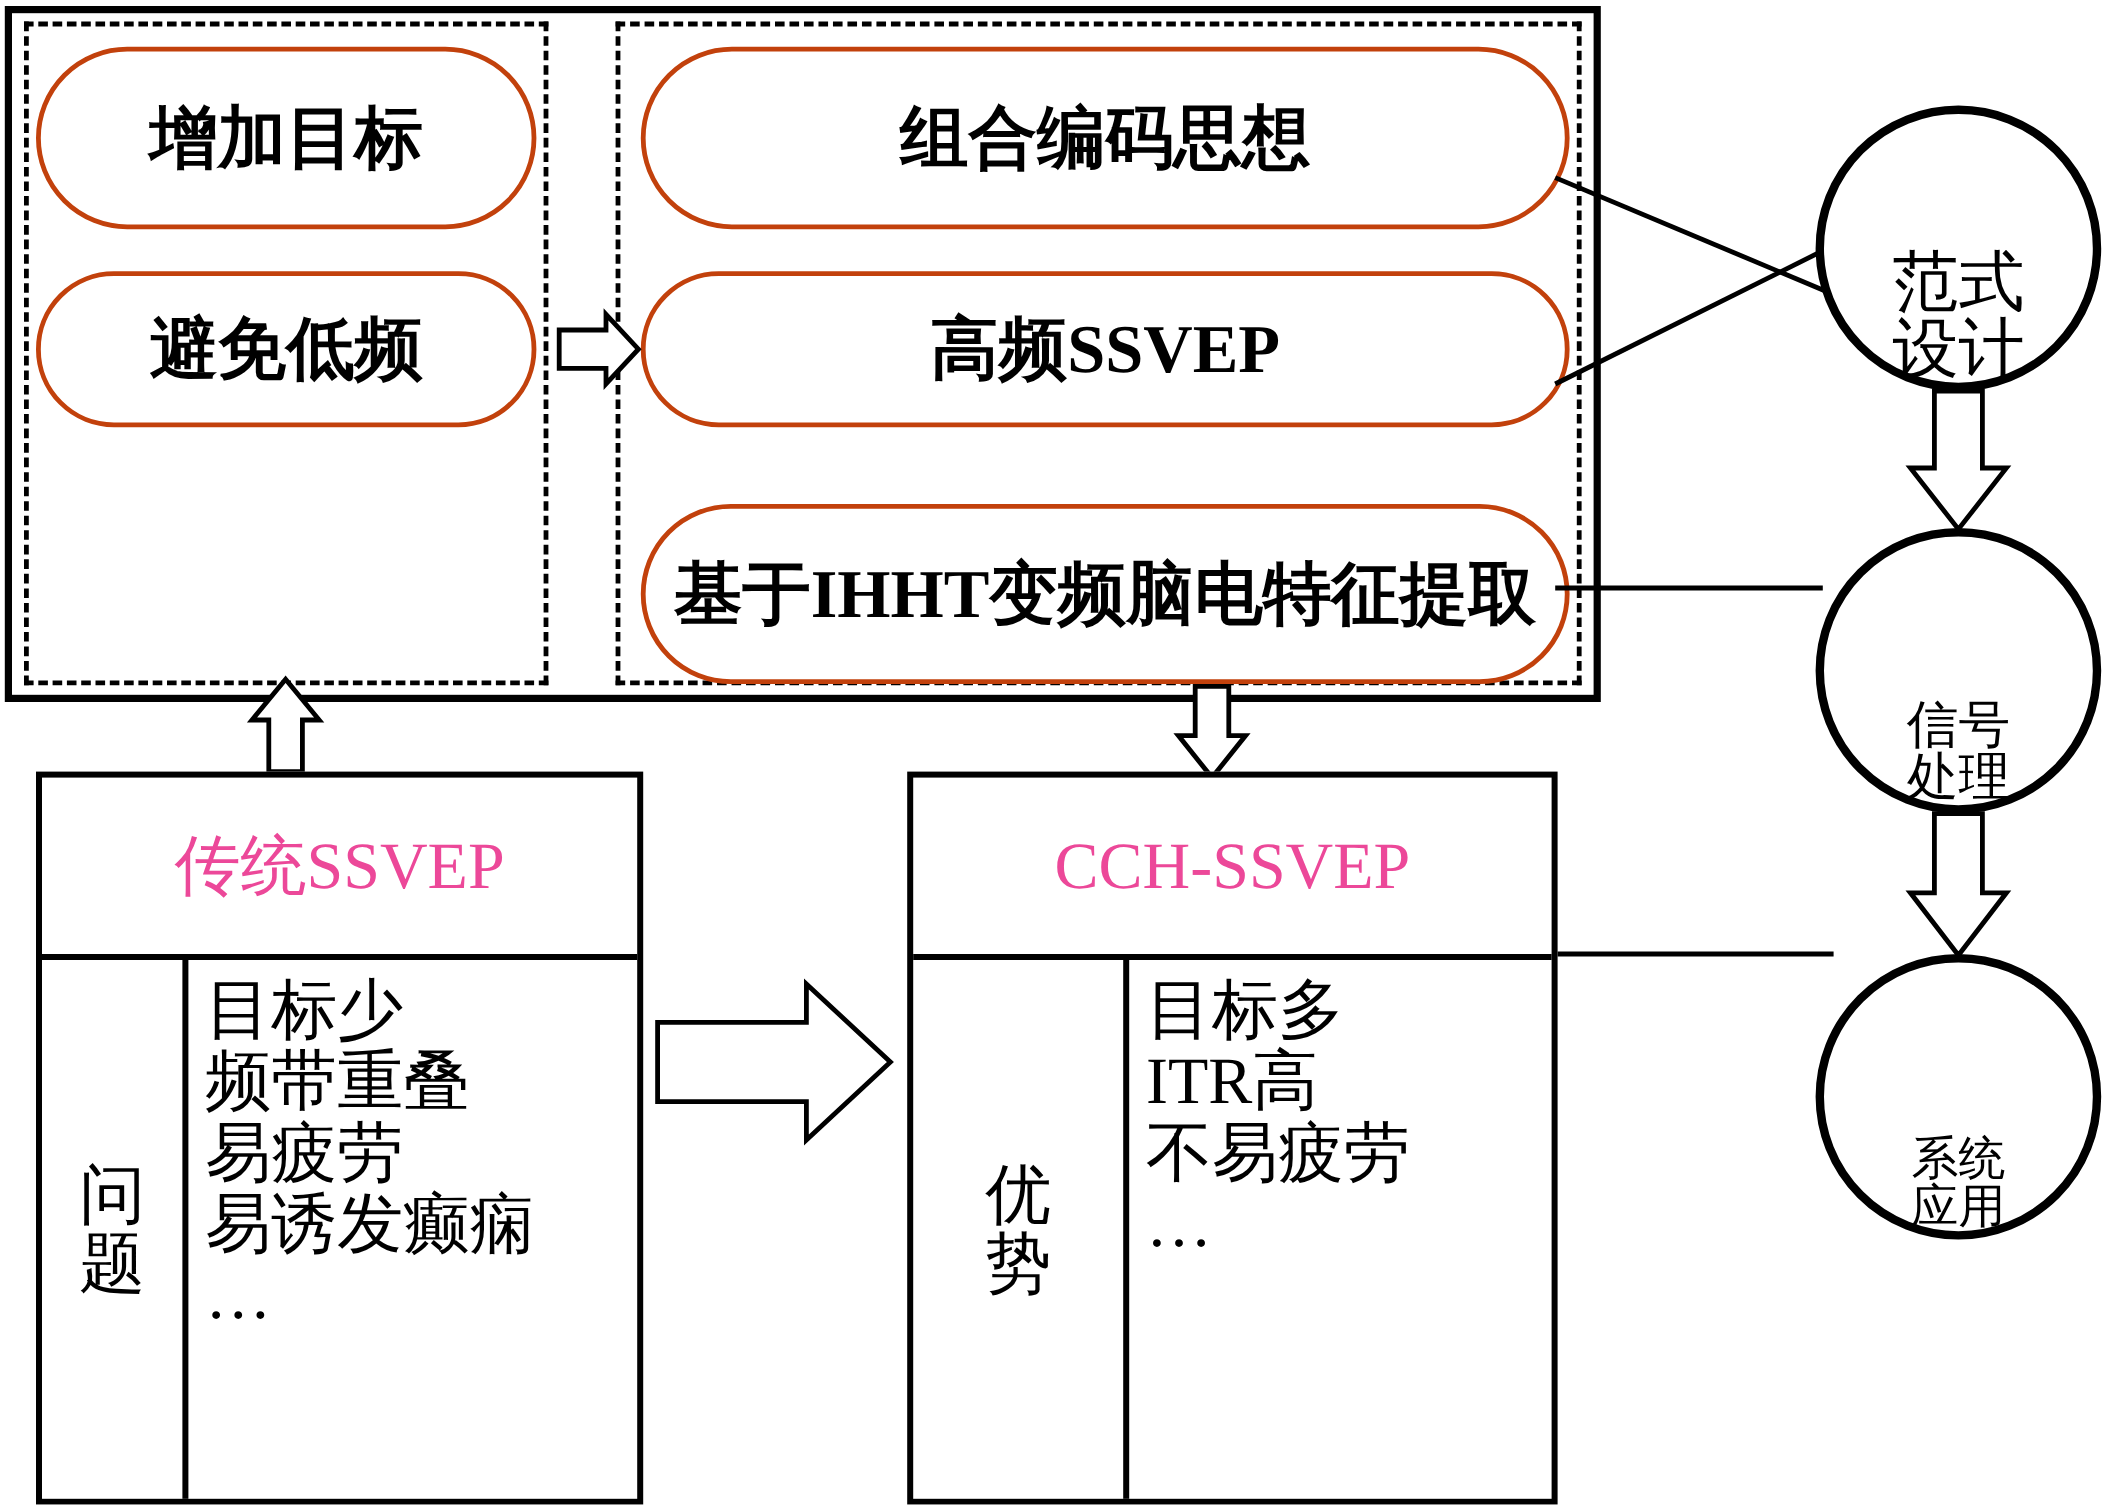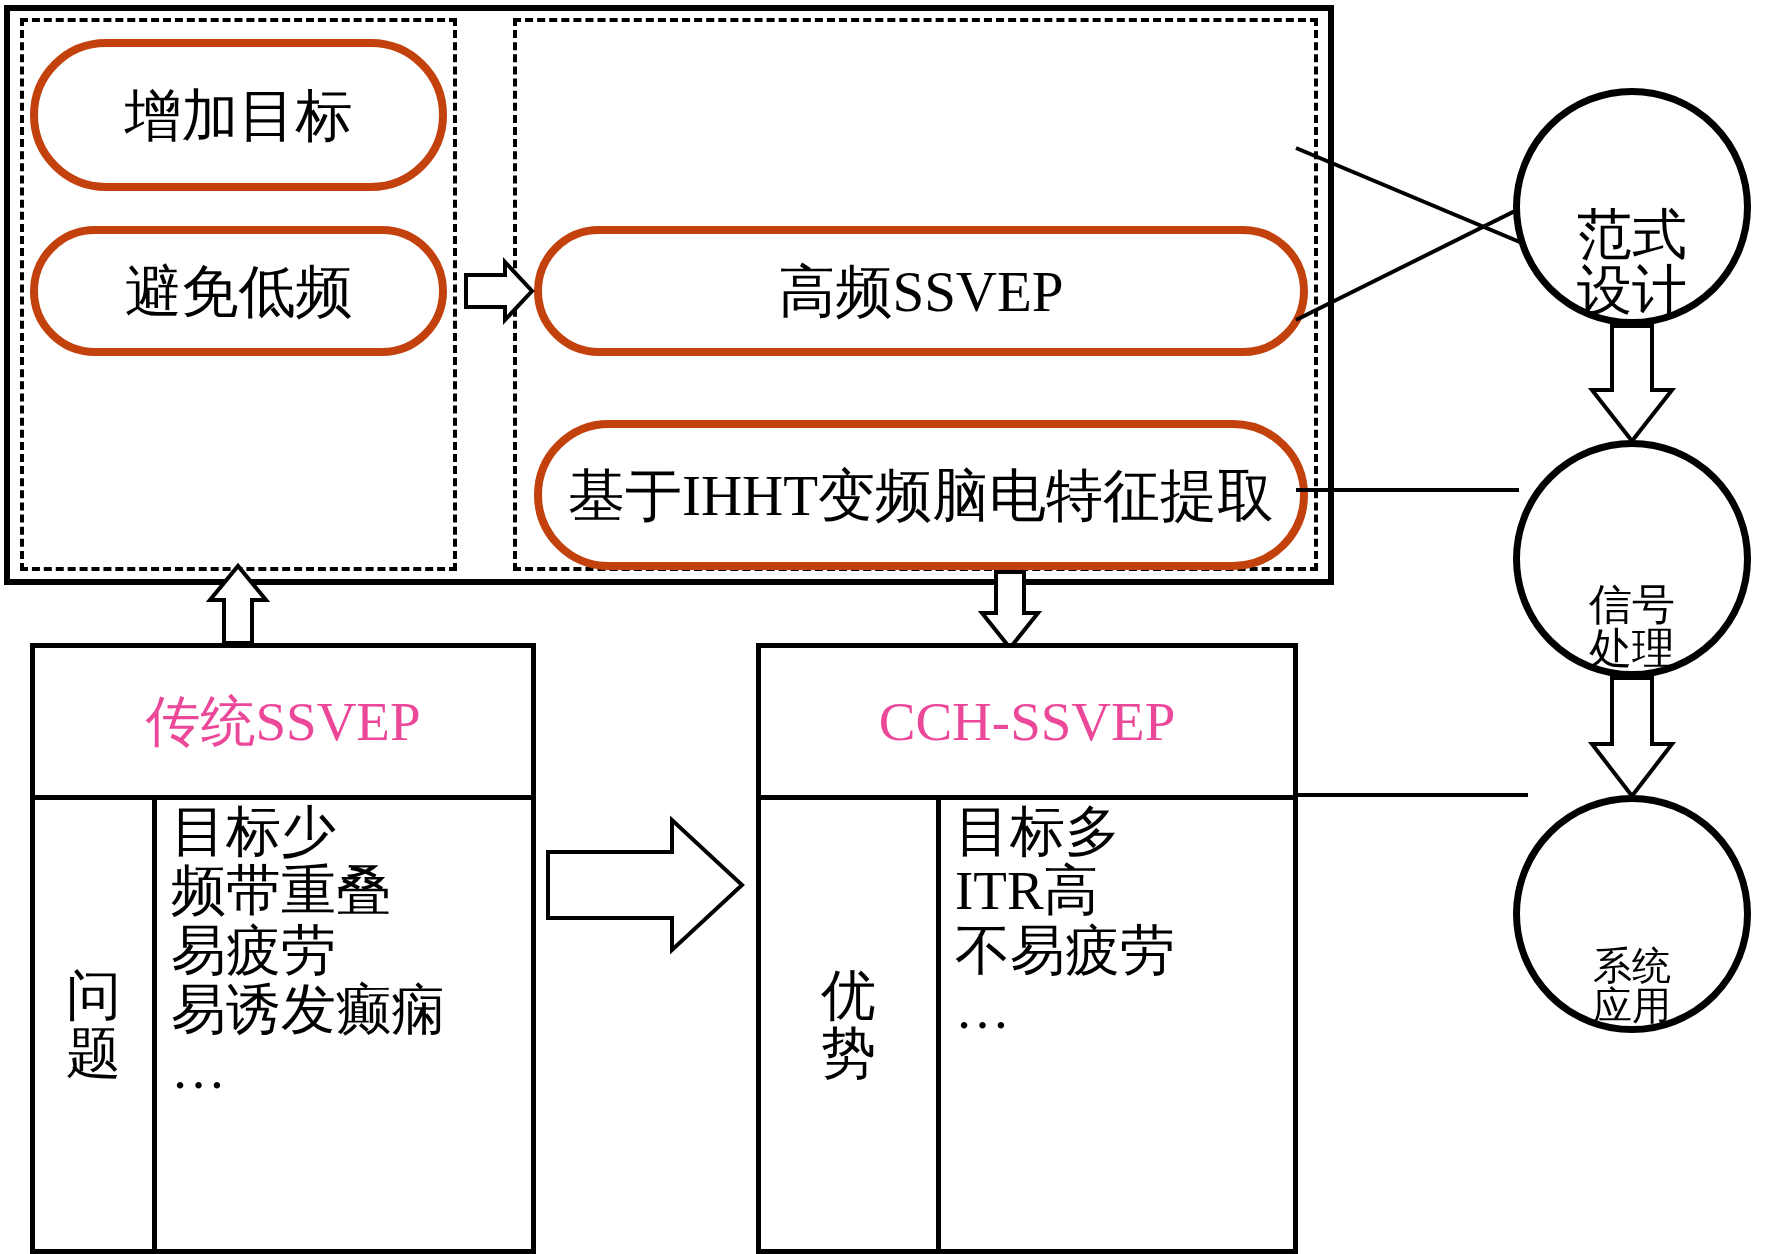--- a/index.html
+++ b/index.html
@@ -14,29 +14,29 @@
     background:#fff;
   }
   .dash-panel{
     position:absolute;
     border:4px dashed #000;
     box-sizing:border-box;
     background:transparent;
   }
   .pill{
     position:absolute;
-    border:8px solid #c2410c;
+    border:4px solid #c2410c;
     border-radius:999px;
     box-sizing:border-box;
     background:#fff;
     display:flex;align-items:center;justify-content:center;
     text-align:center;
     color:#000;
     white-space:nowrap;
-    font-weight:400;
+    font-weight:700;
     line-height:1;
   }
   .circle{
     position:absolute;
     border:7px solid #000;
     border-radius:50%;
     box-sizing:border-box;
     background:#fff;
     display:flex;align-items:flex-end;justify-content:center;
     text-align:center;
@@ -69,21 +69,21 @@
     border-right:5px solid #000;
     color:#000;
     line-height:1.05;
   }
   .tbox-label span{display:block;text-align:center;}
   .tbox-list{
     box-sizing:border-box;
     color:#000;
     line-height:1.08;
     padding-left:14px;
-    padding-top:2px;
+    padding-top:12px;
   }
   .tbox-list span{display:block;white-space:nowrap;}
 
   svg.ov{position:absolute;left:0;top:0;width:1769px;height:1254px;overflow:visible;pointer-events:none;}
 </style>
 </head>
 <body>
 
 <div id="canvas">
 
@@ -93,20 +93,23 @@
 
   <div class="dash-panel" style="left:513px;top:18px;width:805px;height:553px;"></div>
 
   <div class="pill" style="left:30px;top:39px;width:417px;height:152px;font-size:57px;">
     <span>增加目标</span>
   </div>
   <div class="pill" style="left:30px;top:226px;width:417px;height:130px;font-size:57px;">
     <span>避免低频</span>
   </div>
 
+  <div class="pill" style="left:534px;top:39px;width:774px;height:152px;font-size:57px;">
+    <span>组合编码思想</span>
+  </div>
   <div class="pill" style="left:534px;top:226px;width:774px;height:130px;font-size:57px;">
     <span>高频SSVEP</span>
   </div>
   <div class="pill" style="left:534px;top:420px;width:774px;height:150px;font-size:57px;">
     <span>基于IHHT变频脑电特征提取</span>
   </div>
 
   <div class="circle" style="left:1513px;top:88px;width:238px;height:238px;font-size:55px;">
     <div>
       <span>范式</span>

